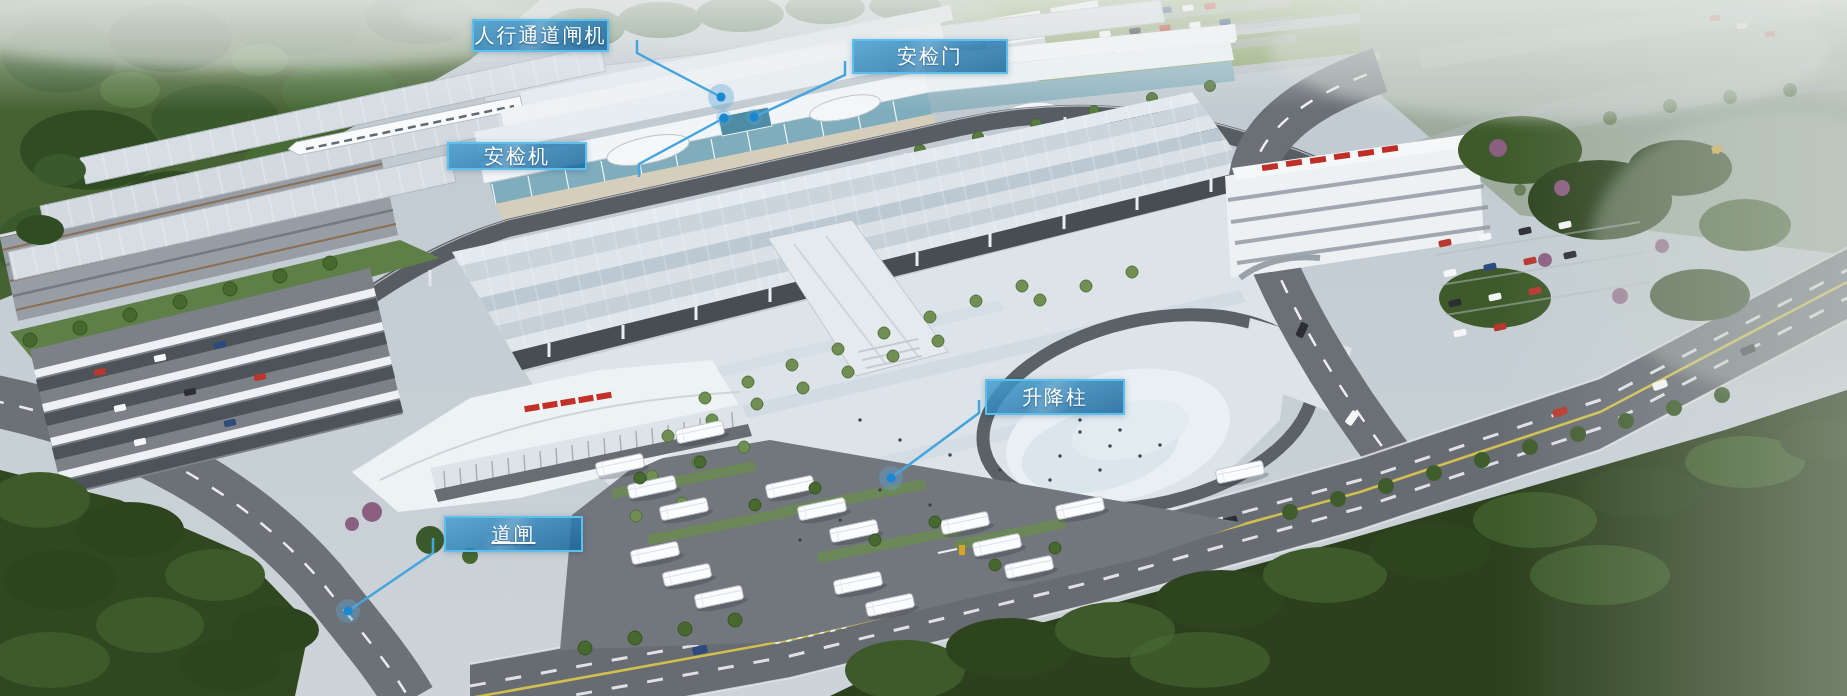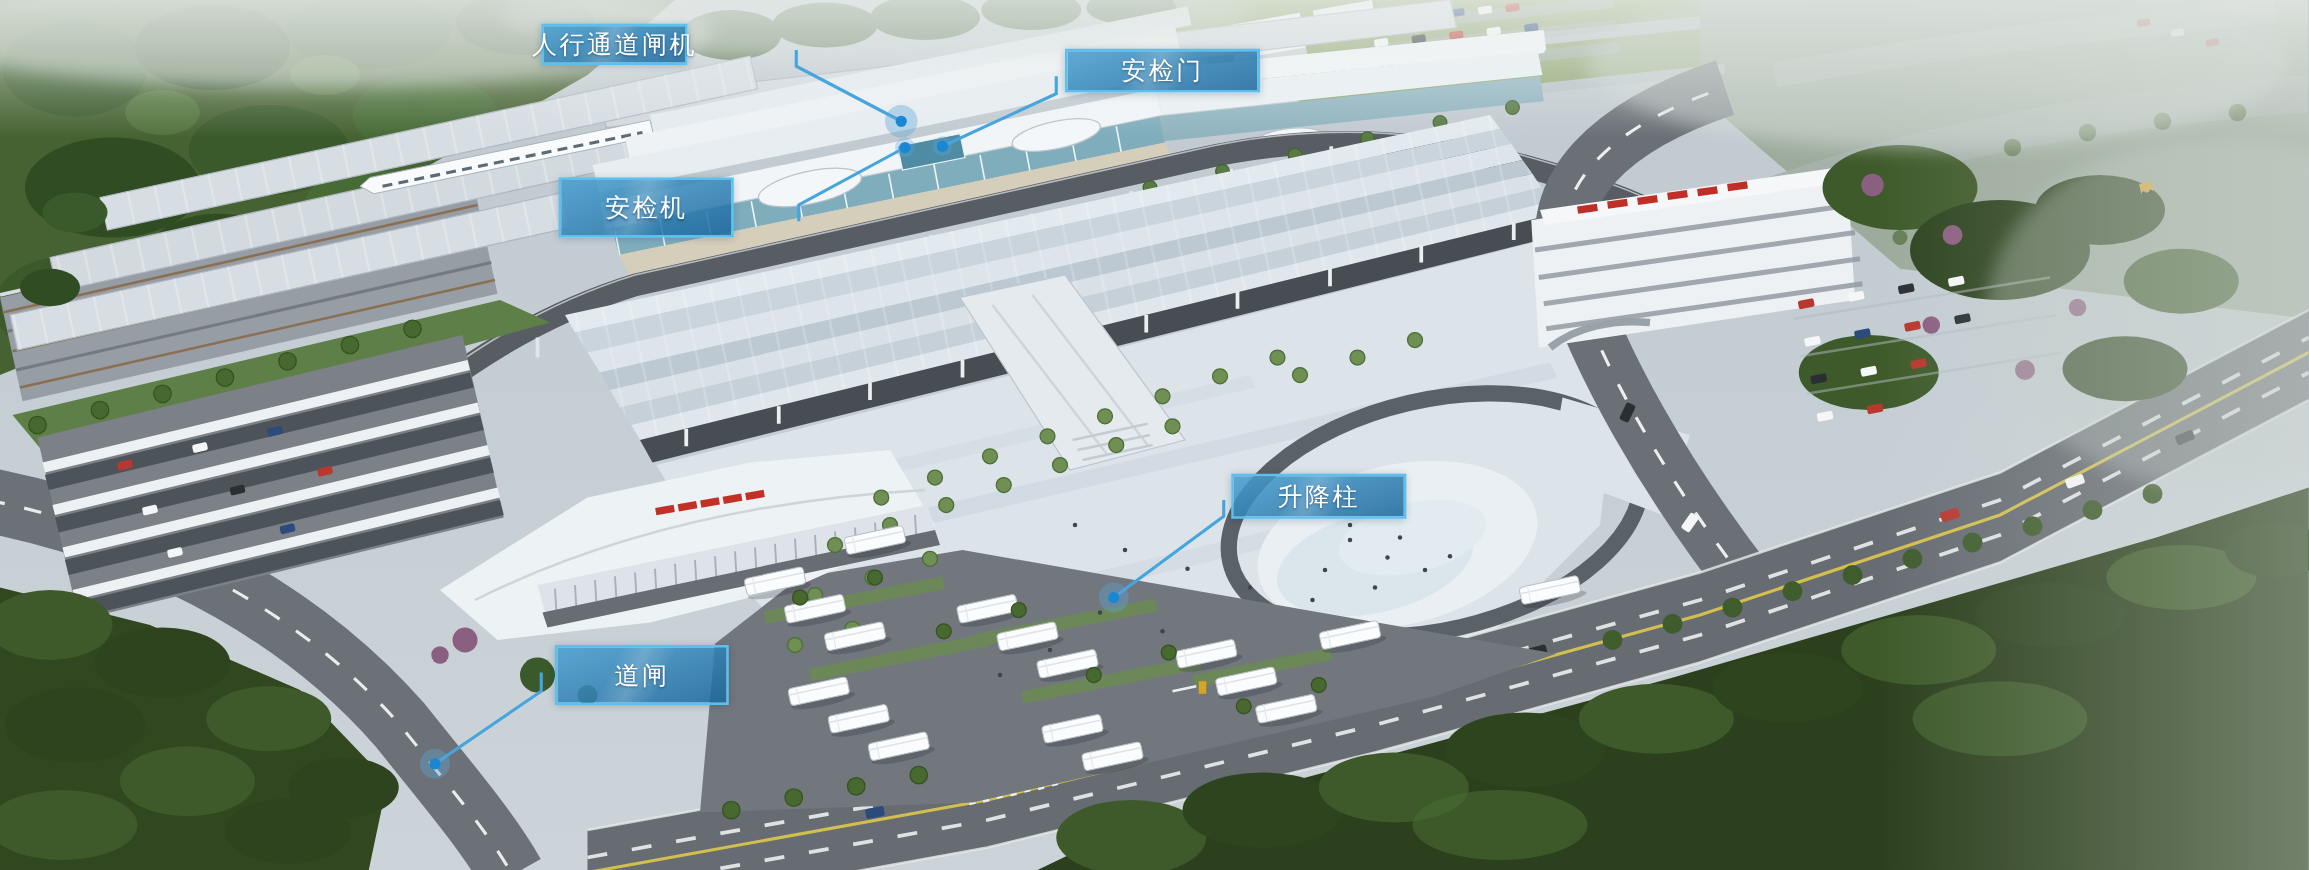--- a/index.html
+++ b/index.html
@@ -527,29 +527,29 @@
   <circle cx="754" cy="117" r="4.5" fill="#1a87d3"></circle>
   <circle cx="724" cy="118" r="8" fill="#5ba6d8" opacity=".3"></circle>
   <circle cx="724" cy="118" r="4.5" fill="#1a87d3"></circle>
   <circle cx="891" cy="478" r="12" fill="#5ba6d8" opacity=".38"></circle>
   <circle cx="891" cy="478" r="4.5" fill="#1a87d3"></circle>
   <circle cx="348" cy="611" r="12" fill="#5ba6d8" opacity=".38"></circle>
   <circle cx="348" cy="611" r="4.5" fill="#1a87d3"></circle>
 </g>
 </svg>
 
-<div class="callout" style="left:433px;top:19px;width:117px;height:33px;">
+<div class="callout" style="left:472px;top:19px;width:137px;height:33px;">
   <span>人行通道闸机</span>
 </div>
 <div class="callout" style="left:852px;top:39px;width:156px;height:35px;">
   <span>安检门</span>
 </div>
-<div class="callout" style="left:447px;top:142px;width:140px;height:48px;">
+<div class="callout" style="left:447px;top:142px;width:140px;height:28px;">
   <span>安检机</span>
 </div>
 <div class="callout" style="left:985px;top:379px;width:140px;height:36px;">
   <span>升降柱</span>
 </div>
-<div class="callout" style="left:444px;top:516px;width:139px;height:48px;">
+<div class="callout" style="left:444px;top:516px;width:139px;height:36px;text-decoration:underline;">
   <span>道闸</span>
 </div>
 
 </div>
 
 </body></html>

